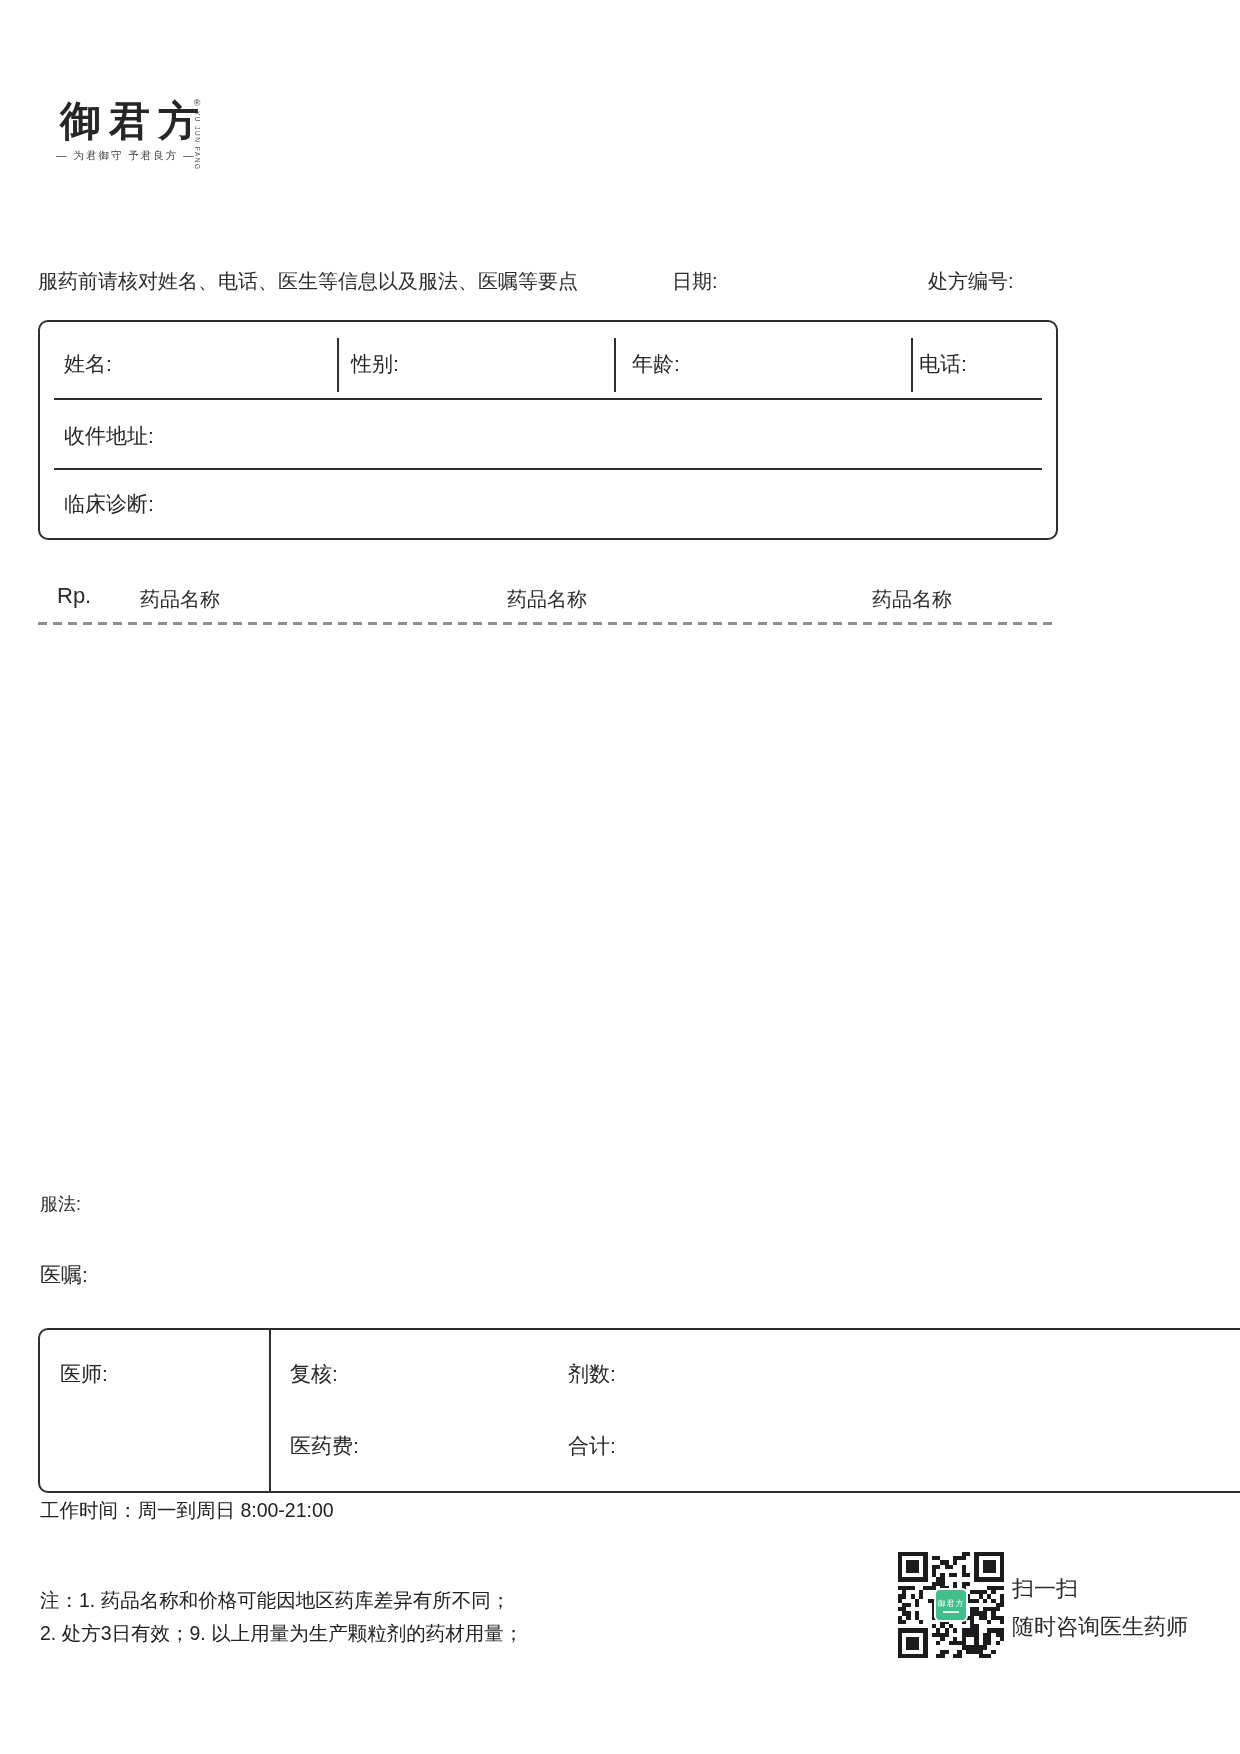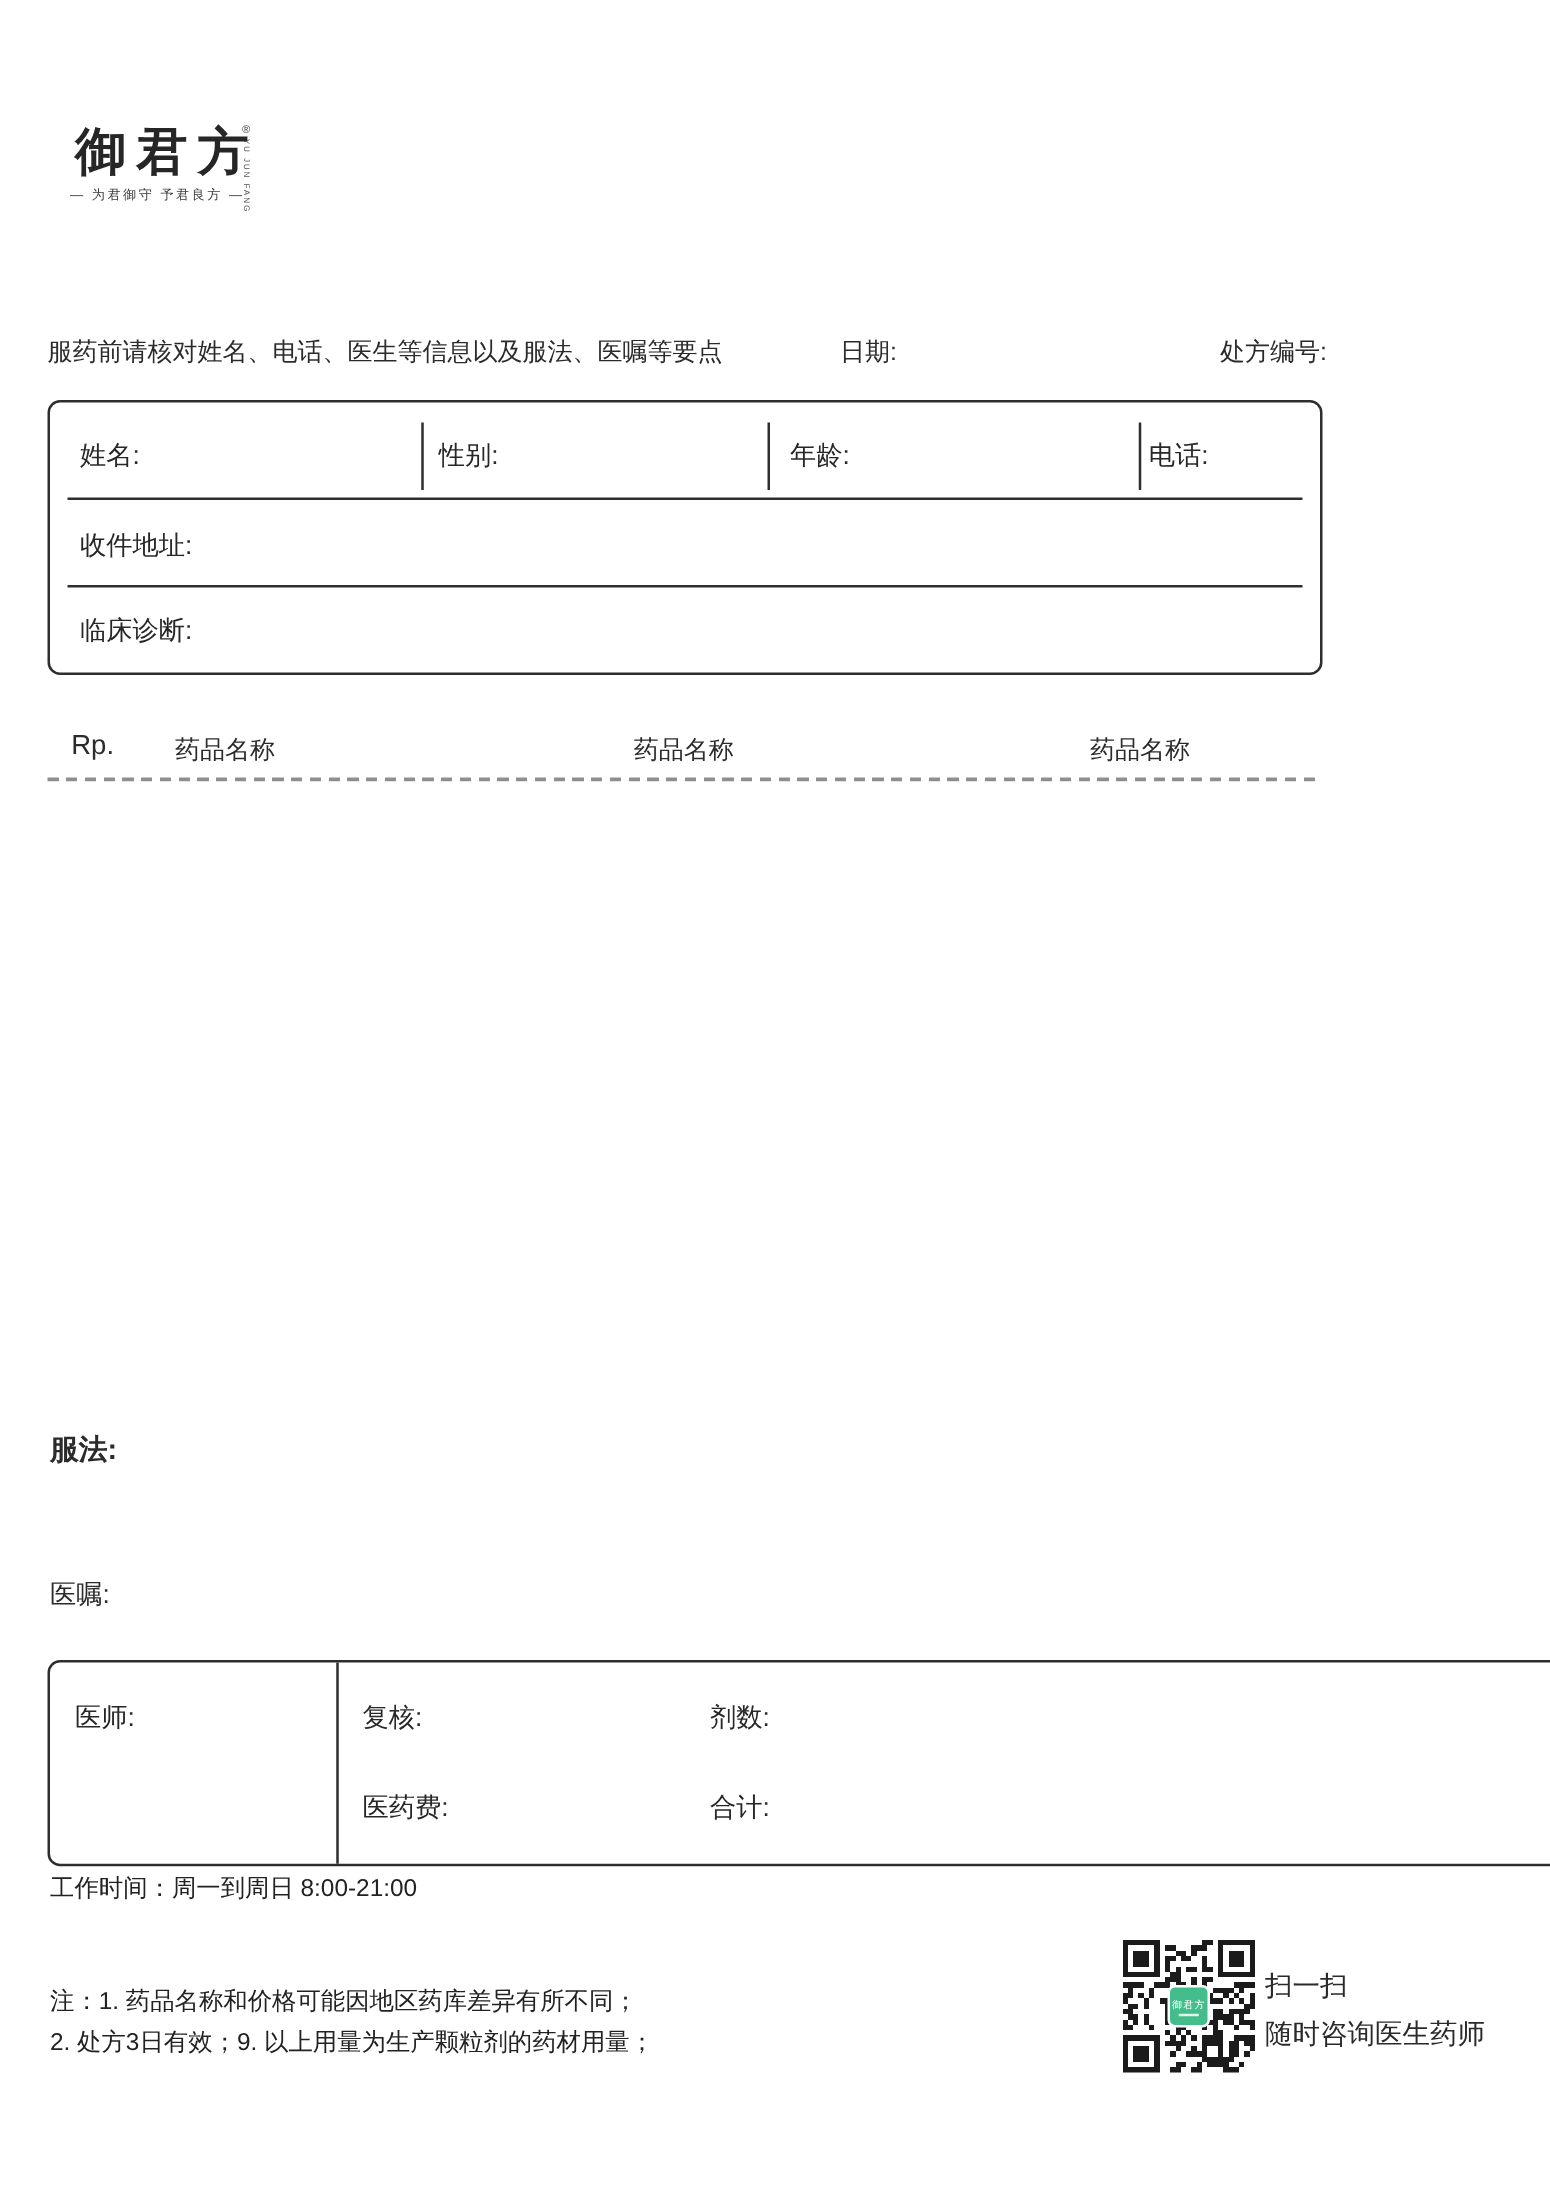--- a/index.html
+++ b/index.html
@@ -15,37 +15,37 @@
   .reg-mark { font-size:9px; display:block; }
   .logo-vert { display:block; writing-mode:vertical-rl; font-size:6.5px; letter-spacing:1.5px;
                color:#555; margin:3px auto 0; }
   .tagline { left:56px; top:149px; font-size:10.5px; letter-spacing:2px; color:#3c3c3c; white-space:nowrap; }
   .hospital-title { left:233px; top:112px; font-size:33px; font-weight:800; letter-spacing:1.5px;
                     color:#323232; white-space:nowrap; }
 
   
   .notice { left:38px; top:268px; font-size:20px; }
   .date-label { left:660px; top:268px; font-size:20px;margin-left:12px; }
-  .rx-label { left:928px; top:268px; font-size:20px;margin-left:48px; }
+  .rx-label { left:928px; top:268px; font-size:20px; }
 
   
   .patient-box { left:38px; top:320px; width:1020px; height:220px;
                  border:2.5px solid #2e2e2e; border-radius:10px;text-decoration:underline; }
   .vsep { position:absolute; width:1.5px; background:#2e2e2e; top:16px; height:54px; }
   .hsep { position:absolute; left:14px; right:14px; height:2px; background:#2e2e2e; }
   .pl { position:absolute; font-size:21px; color:#272727; }
 
   
   .rp { left:57px; top:583px; font-size:22px; }
   .col-h { top:586px; font-size:20px; }
   .dash-line { left:38px; top:622px; width:1018px; height:3px;
     background:repeating-linear-gradient(90deg,#8e8e8e 0 9px,transparent 9px 15px); }
 
   
-  .usage { left:40px; top:1144px; font-size:23px;font-weight:bold; }
+  .usage { left:40px; top:1192px; font-size:18px; }
   .advice { left:40px; top:1261px; font-size:21px; }
 
   
   .sign-box { left:38px; top:1328px; width:1232px; height:165px;
               border:2.5px solid #2e2e2e; border-radius:10px; }
   .sign-vsep { position:absolute; left:229px; top:0; bottom:0; width:1.5px; background:#2e2e2e; }
   .sl { position:absolute; font-size:21px; color:#272727; }
 
   
   .foot { font-size:19.5px; color:#222; white-space:nowrap; }

